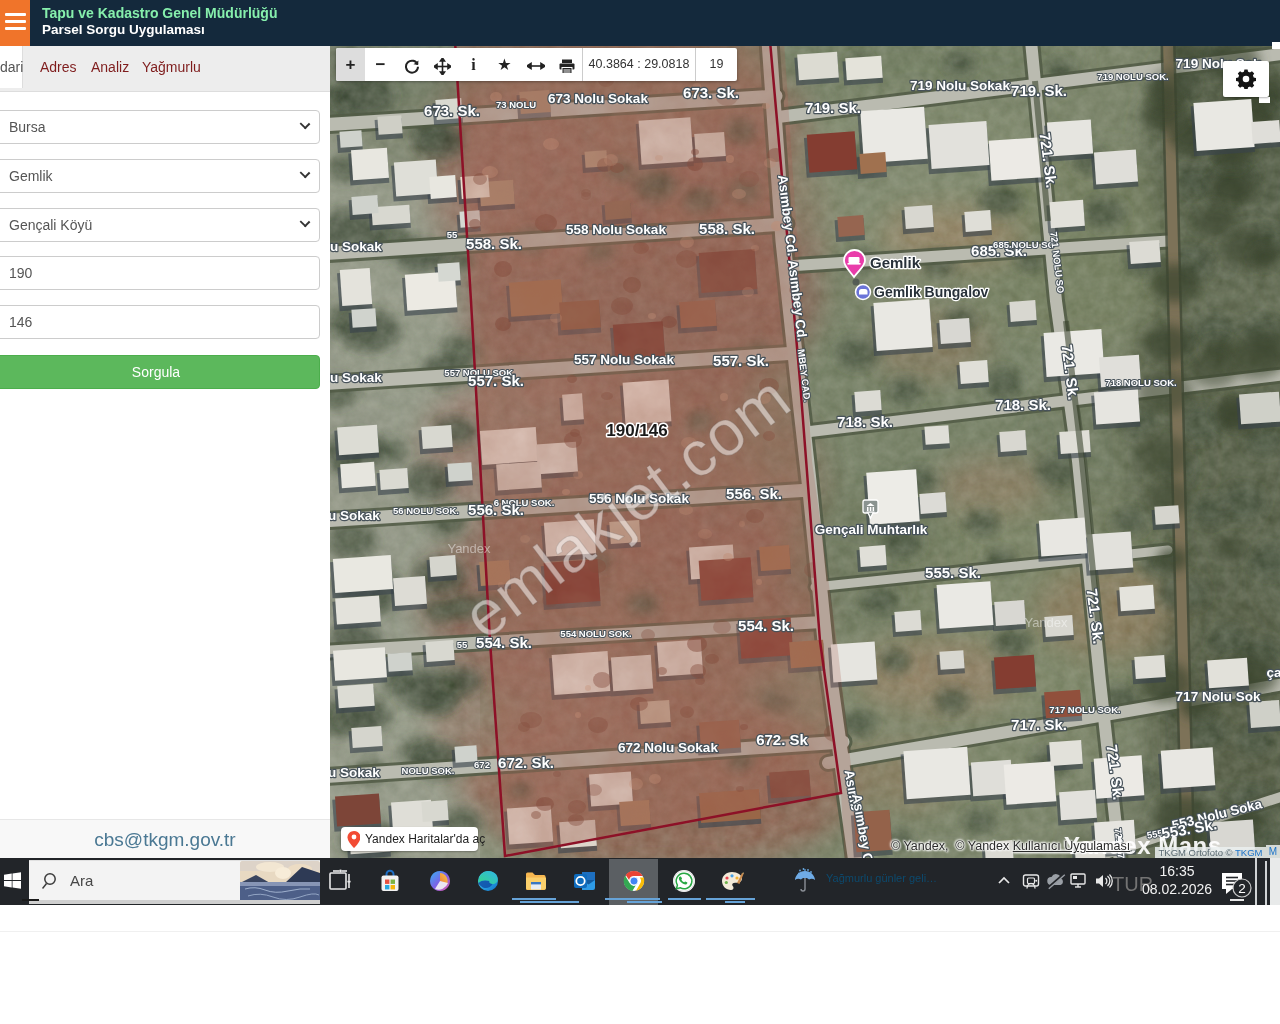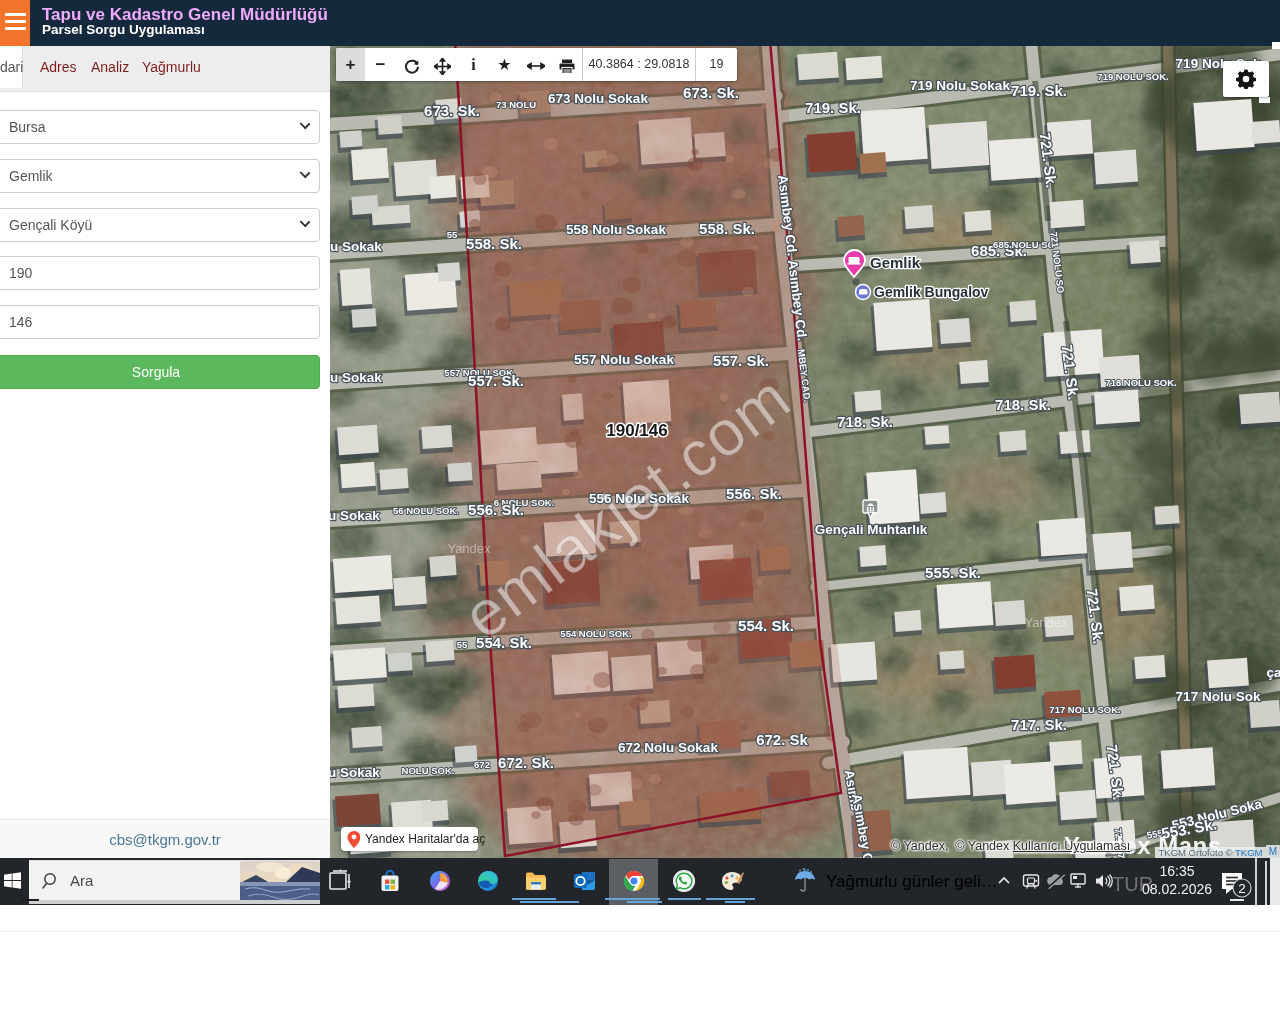--- a/index.html
+++ b/index.html
@@ -2,32 +2,32 @@
 <html><head>
 <meta charset="utf-8">
 <style>
   * { margin:0; padding:0; box-sizing:border-box; }
   html,body { width:1280px; height:1024px; background:#fff; font-family:"Liberation Sans", sans-serif; overflow:hidden; }
   #page { position:relative; width:1280px; height:1024px; background:#fff; }
 
   #hdr { position:absolute; left:0; top:0; width:1280px; height:46px; background:#14293c; }
   #hdr .burger { position:absolute; left:0; top:0; width:30px; height:46px; background:#f0742a; }
   #hdr .burger span { position:absolute; left:5px; width:21px; height:3px; background:#fff; border-radius:1px; }
-  #hdr .t1 { position:absolute; left:42px; top:5px; color:#f0abfc; font-size:17px; font-weight:bold;text-align:right; }
+  #hdr .t1 { position:absolute; left:42px; top:5px; color:#86efac; font-size:14px; font-weight:bold;text-align:right; }
   #hdr .t2 { position:absolute; left:42px; top:22px; color:#fff; font-size:13.5px; font-weight:bold; }
 
   #side { position:absolute; left:0; top:46px; width:330px; height:812px; background:#fff; }
   #tabs { position:absolute; left:0; top:0; width:330px; height:46px; background:#ededed; border-bottom:1px solid #ddd; }
   #tabs .tab { position:absolute; top:0; height:42px; line-height:42px; font-size:14px; color:#7f1d1d; }
   #tabs .active { background:#fff; color:#555; border-right:1px solid #ddd; }
   .fld { position:absolute; left:-8px; width:328px; height:34px; border:1px solid #ccc; border-radius:4px; background:#fff; color:#555; font-size:14px; line-height:32px; padding-left:16px; }
   .fld .chev { position:absolute; right:10px; top:11px; width:8px; height:8px; border-right:2px solid #333; border-bottom:2px solid #333; transform:rotate(45deg) scale(1,0.9); margin-top:-2px; }
   #btn-sorgula { position:absolute; left:-8px; top:309px; width:328px; height:34px; background:#5cb85c; border:1px solid #4cae4c; border-radius:4px; color:#fff; font-size:14px; text-align:center; line-height:32px; }
   #side-foot { position:absolute; left:0; top:819px; width:330px; height:39px; background:#f8f8f8; border-top:1px solid #e7e7e7; text-align:center; }
-  #side-foot a { color:#4a7893; font-size:15px; line-height:39px; text-decoration:none; }
+  #side-foot a { color:#4a7893; font-size:19px; line-height:39px; text-decoration:none; }
 
   #map { position:absolute; left:330px; top:46px; width:950px; height:812px; overflow:hidden; background:#7d8471; }
 
   #mtb { position:absolute; left:336px; top:48px; height:33px; background:#fff; border-radius:2px; box-shadow:0 1px 3px rgba(0,0,0,.35); display:flex; }
   #mtb .seg { height:33px; line-height:33px; text-align:center; color:#222; }
   #mtb .ico { width:31px; font-size:15px; }
   #mtb .ico svg { vertical-align:middle; }
   #mtb .plus { background:#ddd; width:29px; font-weight:bold; font-size:17px; border-radius:2px 0 0 2px; }
   #mtb .coord { width:113px; font-size:12.5px; color:#333; border-left:1px solid #ccc; }
   #mtb .zoom { width:42px; font-size:12.5px; color:#333; border-left:1px solid #ccc; }
@@ -995,21 +995,21 @@
       <path d="M12,3 C6,3 2,8 2,12 C4,10.5 6,10.3 8,11.5 C9.5,10 11,9.8 12,10 L12,3 Z M12,3 L12,10 C13,9.8 14.5,10 16,11.5 C18,10.3 20,10.5 22,12 C22,8 18,3 12,3 Z" fill="#6fabe6"></path>
       <path d="M12,10 L12,21 a2,2 0 0 1 -4,0" stroke="#8a8f96" stroke-width="1.4" fill="none"></path>
       <line x1="12" y1="1" x2="12" y2="3" stroke="#5b9bd5" stroke-width="1.4"></line>
       <circle cx="7" cy="2.5" r="0.9" fill="#6aa9e0"></circle>
       <circle cx="10.5" cy="1" r="0.9" fill="#6aa9e0"></circle>
       <circle cx="15" cy="2" r="0.9" fill="#6aa9e0"></circle>
       <circle cx="18" cy="4" r="0.9" fill="#6aa9e0"></circle>
       <line x1="6" y1="4.5" x2="5" y2="7" stroke="#6aa9e0" stroke-width="1"></line>
       <line x1="16.5" y1="5.5" x2="17.5" y2="7.5" stroke="#6aa9e0" stroke-width="1"></line>
     </svg>
-<span style="position:absolute;left:826px;top:872px;font-size:17px;color:#000000;">Yağmurlu günler geli…</span>
+<span style="position:absolute;left:826px;top:872px;font-size:11px;color:#0c4a6e;">Yağmurlu günler geli…</span>
 <svg style="position:absolute;left:997px;top:874px;width:14px;height:14px;" viewBox="0 0 14 14">
       <path d="M2,9 L7,4 L12,9" fill="none" stroke="#e8e8e8" stroke-width="1.7"></path>
     </svg>
 <svg style="position:absolute;left:1022px;top:872px;width:18px;height:18px;" viewBox="0 0 18 18">
       <rect x="1.5" y="3" width="15" height="11" rx="2" fill="none" stroke="#e8e8e8" stroke-width="1.4"></rect>
       <rect x="5.5" y="6" width="7" height="5.5" rx="1" fill="none" stroke="#e8e8e8" stroke-width="1.2"></rect>
       <circle cx="14.2" cy="8.8" r="1" fill="#e8e8e8"></circle>
       <path d="M5,16.5 a4,5 0 0 1 8,0" fill="none" stroke="#e8e8e8" stroke-width="1.3"></path>
     </svg>
 <svg style="position:absolute;left:1046px;top:872px;width:20px;height:18px;" viewBox="0 0 20 18">

